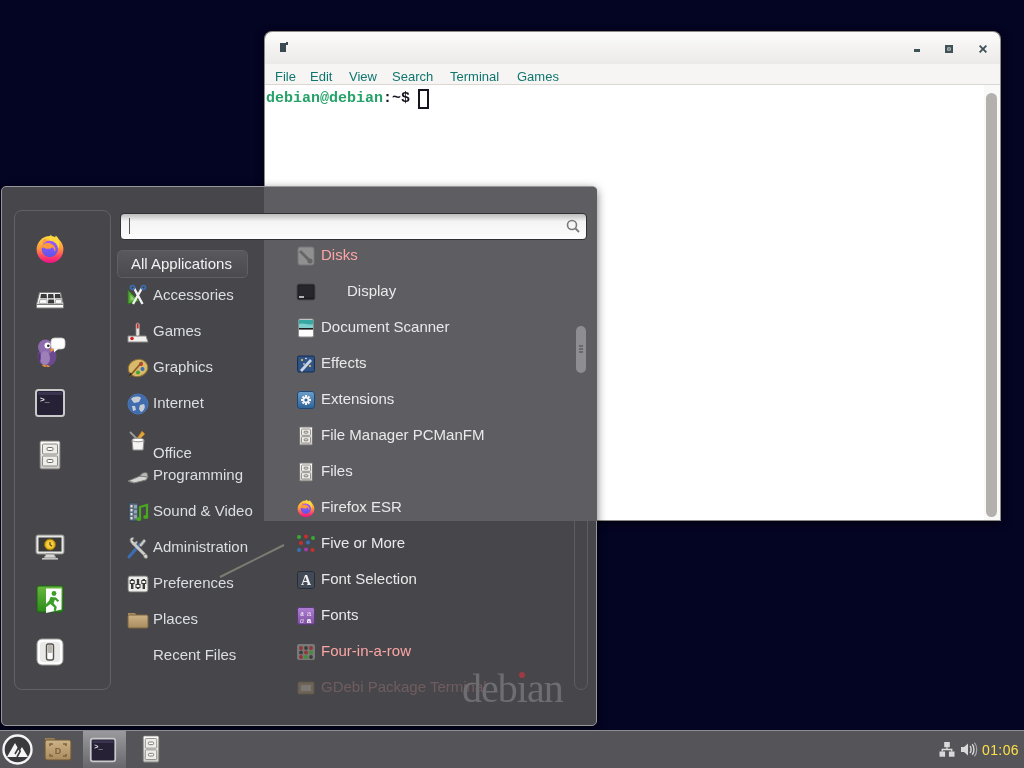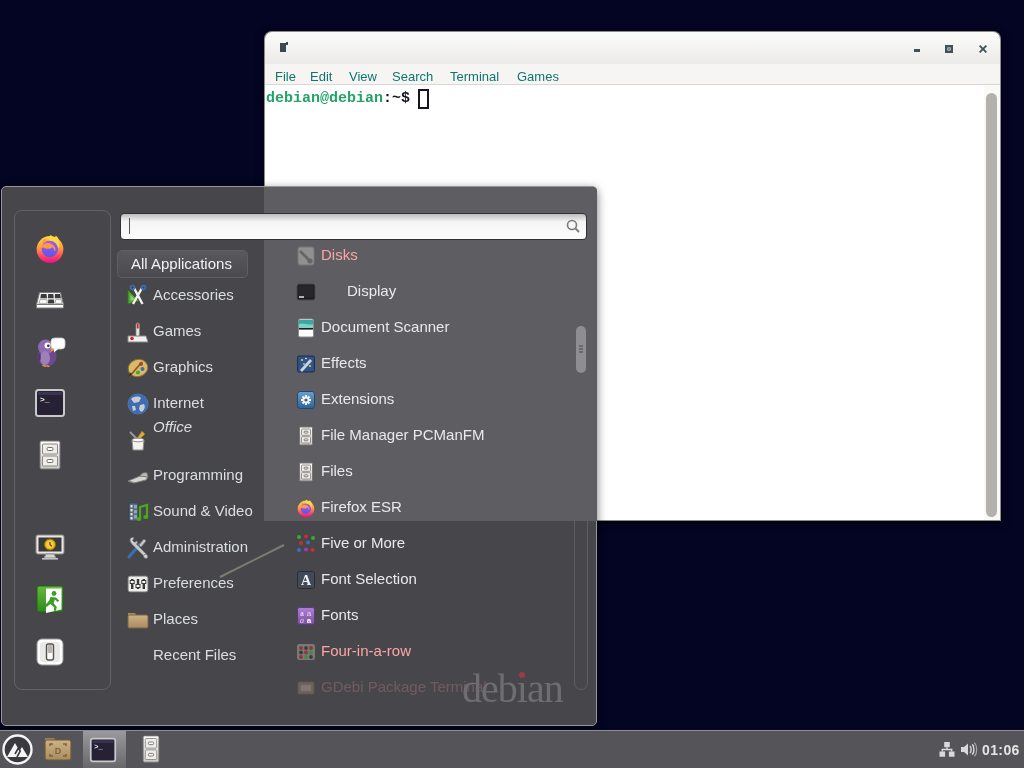--- a/index.html
+++ b/index.html
@@ -284,21 +284,21 @@
     <svg class="cicon" style="top:421px;" width="24" height="24" viewBox="0 0 24 24">
       <path d="M2 5 L9 5 L11 8 L2 8 Z" fill="#a98c5e"></path>
       <rect x="2" y="7" width="20" height="13" rx="1.5" fill="url(#foldg)" stroke="#7c6540" stroke-width="1"></rect>
     </svg>
   </div>
 
   <div class="cat-label" style="top:99px;">Accessories</div>
   <div class="cat-label" style="top:135px;">Games</div>
   <div class="cat-label" style="top:171px;">Graphics</div>
   <div class="cat-label" style="top:207px;">Internet</div>
-  <div class="cat-label" style="top:231px;font-style:italic;">Office</div>
+  <div class="cat-label" style="top:257px;">Office</div>
   <div class="cat-label" style="top:279px;">Programming</div>
   <div class="cat-label" style="top:315px;">Sound &amp; Video</div>
   <div class="cat-label" style="top:351px;">Administration</div>
   <div class="cat-label" style="top:387px;">Preferences</div>
   <div class="cat-label" style="top:423px;">Places</div>
   <div class="cat-label" style="top:459px;">Recent Files</div>
 
   <div id="app-icons">
 
     <svg class="aicon" style="top:59px; opacity:.55;" width="20" height="20" viewBox="0 0 20 20">
@@ -476,14 +476,14 @@
       <path d="M8 6.2 L8 8.5 M3.3 10.5 L3.3 8.5 L12.7 8.5 L12.7 10.5" fill="none" stroke="#d9d9db" stroke-width="1.4"></path>
     </svg>
 
     <svg class="abs" style="left:960px; top:10px;" width="18" height="17" viewBox="0 0 18 17">
       <path d="M1 6 L4 6 L8 2.5 L8 14.5 L4 11 L1 11 Z" fill="#d9d9db"></path>
       <path d="M10 5 C11.5 6.5 11.5 10.5 10 12" fill="none" stroke="#d9d9db" stroke-width="1.4"></path>
       <path d="M12.2 3.2 C14.5 5.5 14.5 11.5 12.2 13.8" fill="none" stroke="#d9d9db" stroke-width="1.4"></path>
       <path d="M14.4 1.6 C17.5 4.8 17.5 12.2 14.4 15.4" fill="none" stroke="#a9a9ab" stroke-width="1.2"></path>
     </svg>
   </div>
-  <div class="abs" style="left:982px; top:11px; font-size:14px; font-weight:bold; letter-spacing:.4px; color:#e5e5e5;">01:06</div>
+  <div class="abs" style="left:982px; top:11px; font-size:14px; font-weight:normal; letter-spacing:.4px; color:#fde047;">01:06</div>
 </div>
 
 </body></html>

